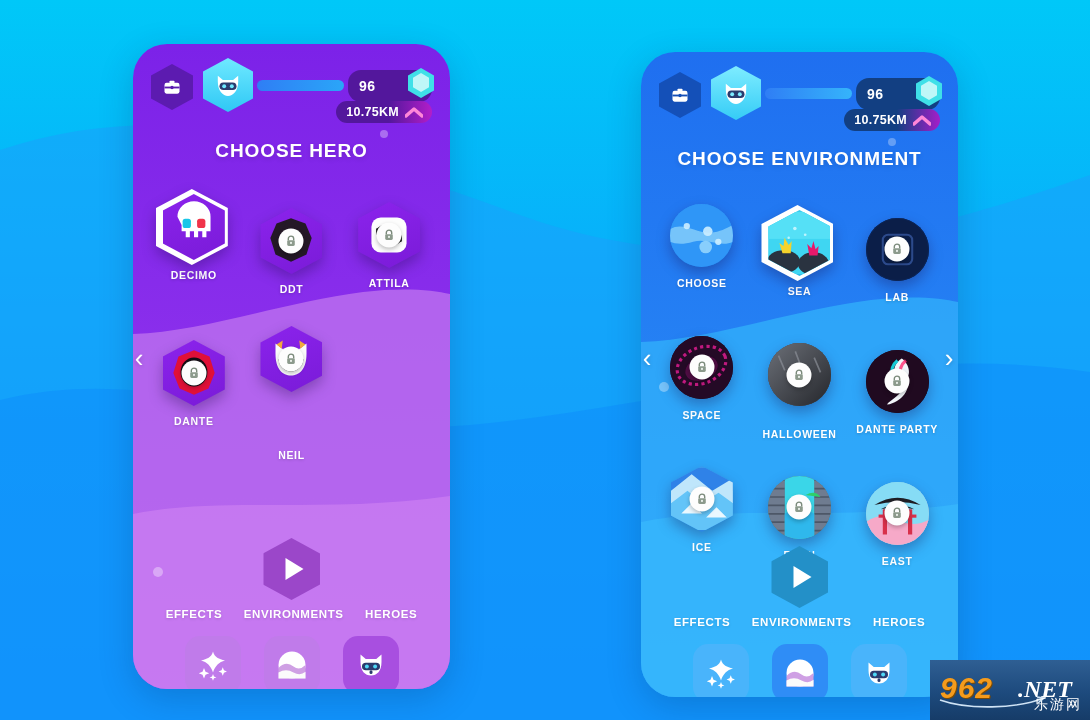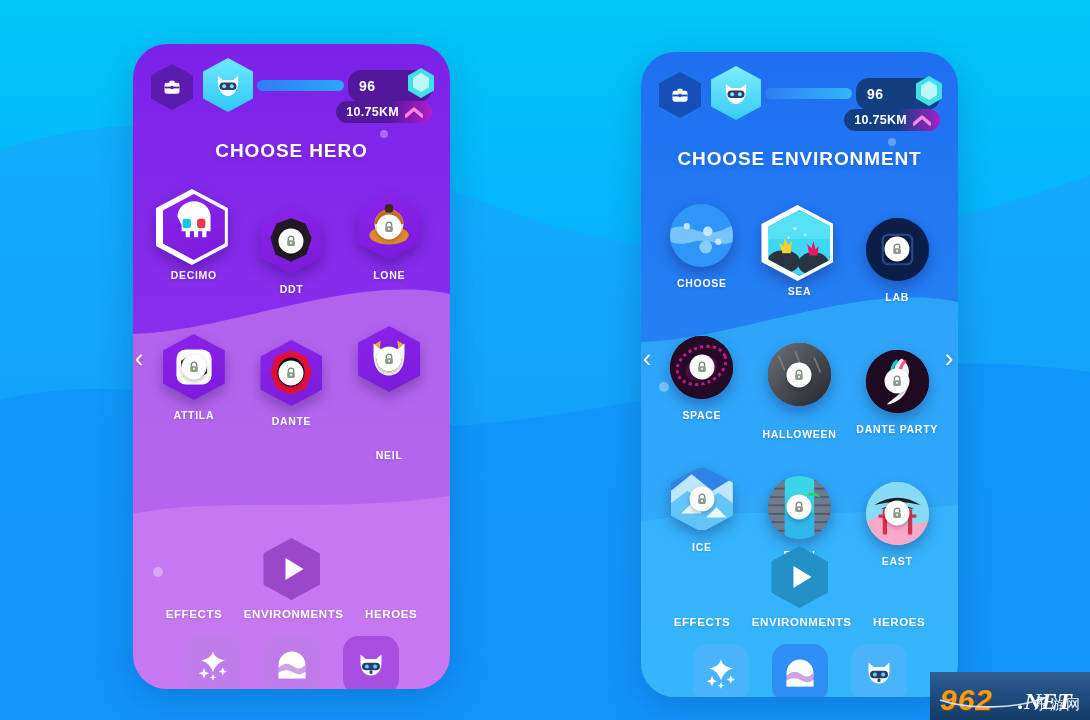--- a/index.html
+++ b/index.html
@@ -148,21 +148,21 @@
   }
   .tab-card {
     width:56px; height:58px; border-radius:15px;
     display:flex; align-items:center; justify-content:center;
   }
   .side-dot { position:absolute; width:10px; height:10px; border-radius:50%; }
 
   
   #watermark {
     position:absolute; right:0; bottom:0;
-    width:160px; height:48px;
+    width:160px; height:60px;
     background:linear-gradient(180deg,#2f5f93 0%,#1d4a7d 55%,#163c68 100%);
     display:flex; align-items:center; justify-content:center;
     overflow:hidden;
   }
   .wm-inner { position:relative; width:100%; height:100%; }
   .wm-962 {
     position:absolute; left:10px; top:11px;
     font-size:30px; font-weight:bold; font-style:italic;
     color:#f59b1c; letter-spacing:1px;
     text-shadow:1px 1px 0 #7a4a05;
@@ -269,40 +269,20 @@
               <div class="lock">
                 <svg width="13" height="13" viewBox="0 0 24 24">
                   <path d="M7,11 V8 a5,5 0 0 1 10,0 v3" stroke="#7b8a7b" stroke-width="2.6" fill="none"></path>
                   <rect x="5" y="10.5" width="14" height="10.5" rx="2.6" fill="#8c9a8c"></rect>
                   <circle cx="12" cy="15.5" r="1.9" fill="#f2f6f2"></circle>
                 </svg>
               </div>
             </div>
             <div class="cell-label">DDT</div>
           </div>
-          <div class="cell" style="margin-top: 0px;">
-            <div class="art-wrap">
-              <div class="art-hex" style="background: linear-gradient(160deg, rgb(139, 35, 236), rgb(122, 27, 216));">
-                <svg style="width:100%;height:100%;display:block" viewBox="0 0 60 60">
-                  <ellipse cx="30" cy="38" rx="19" ry="9" fill="#e08a2e"></ellipse>
-                  <circle cx="30" cy="27" r="14" fill="#f4e3cd"></circle>
-                  <path d="M16,27 a14,14 0 0 1 28,0 z" fill="#c96e1f"></path>
-                  <rect x="26" y="8" width="8" height="8" rx="3" fill="#3a2a1a"></rect>
-                </svg>
-              </div>
-              <div class="lock">
-                <svg width="13" height="13" viewBox="0 0 24 24">
-                  <path d="M7,11 V8 a5,5 0 0 1 10,0 v3" stroke="#7b8a7b" stroke-width="2.6" fill="none"></path>
-                  <rect x="5" y="10.5" width="14" height="10.5" rx="2.6" fill="#8c9a8c"></rect>
-                  <circle cx="12" cy="15.5" r="1.9" fill="#f2f6f2"></circle>
-                </svg>
-              </div>
-            </div>
-            <div class="cell-label">LONE</div>
-          </div>
           <div class="cell down" style="margin-top: 8px;">
             <div class="art-wrap">
               <div class="art-hex" style="background: linear-gradient(160deg, rgb(139, 35, 236), rgb(122, 27, 216));">
                 <svg style="width:100%;height:100%;display:block" viewBox="0 0 60 60">
                   <rect x="13" y="13" width="34" height="34" rx="9" fill="#fdfdfd"></rect>
                   <path d="M19,24 a13,13 0 0 0 22,11" stroke="#151515" stroke-width="3" fill="none"></path>
                   <path d="M41,36 a13,13 0 0 0 -22,-11" stroke="#151515" stroke-width="3" fill="none"></path>
                 </svg>
               </div>
               <div class="lock">

